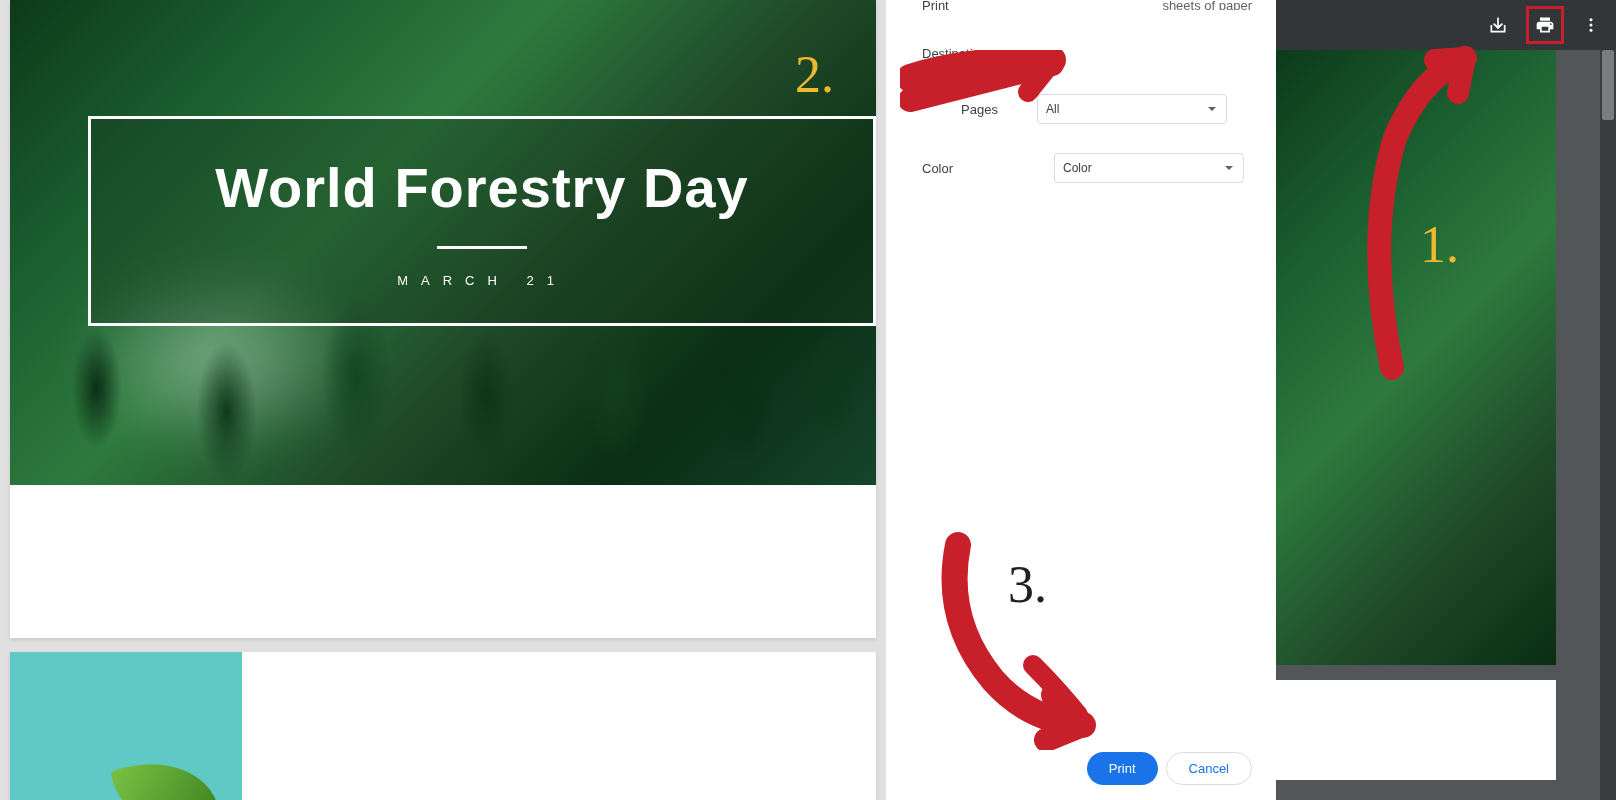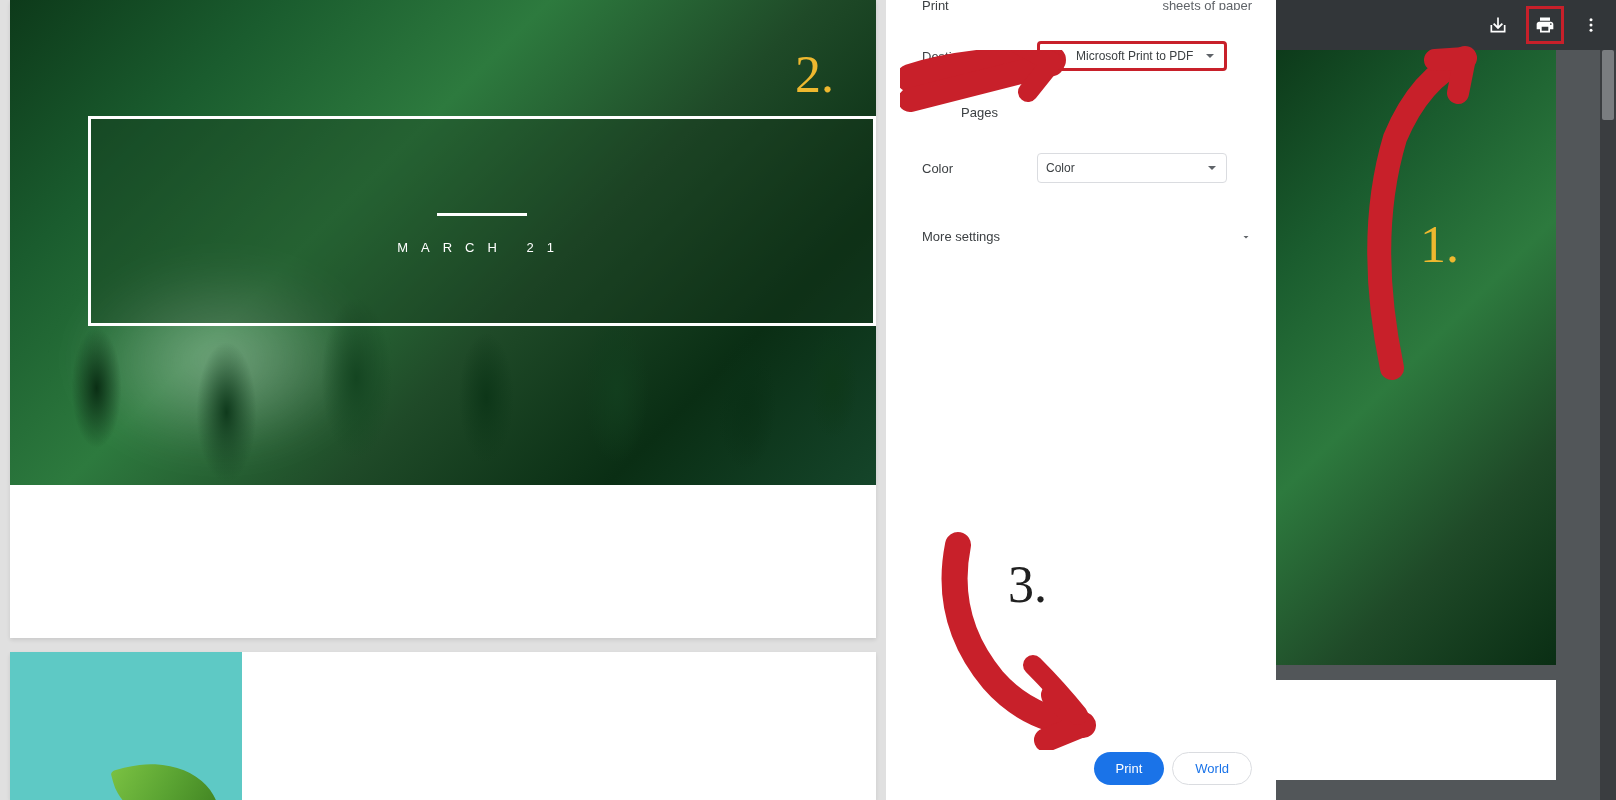--- a/index.html
+++ b/index.html
@@ -361,82 +361,74 @@
 
     .arrow-3-svg {
       position: absolute;
       left: 928px;
       top: 530px;
       pointer-events: none;
     }
 
     .row-dest { margin-top: 23px; }
     .row-pages { margin-top: 13px; text-align: center; }
-    .row-color { margin-top: 13px; }
+    .row-color { margin-top: 13px; gap: 17px; }
     .row-more { margin-top: 26px; }
   </style>
 </head>
 <body>
 
 <div class="preview-area">
   <div class="page-preview-1">
     <div class="forest-bg">
       <div class="forest-texture"></div>
       <div class="title-frame">
+        <div class="main-title">World Forestry Day</div>
         <div class="title-hr"></div>
         <div class="subtitle">MARCH 21</div>
       </div>
     </div>
   </div>
   <div class="page-preview-2">
     <div class="teal-block">
       <div class="leaf"></div>
     </div>
   </div>
 </div>
 
 <div class="print-panel">
   <div class="print-header">
     <span>Print</span>
     <span class="sheets-text">sheets of paper</span>
   </div>
 
   <div class="print-row row-dest">
     <span class="print-label">Destination</span>
-    <div class="print-select highlighted">
-      <svg class="printer-icon-inline" viewBox="0 0 24 24" fill="#5f6368">
-        <path d="M19 8H5c-1.66 0-3 1.34-3 3v6h4v4h12v-4h4v-6c0-1.66-1.34-3-3-3zm-3 11H8v-5h8v5zm3-7c-.55 0-1-.45-1-1s.45-1 1-1 1 .45 1 1-.45 1-1 1zm-1-9H6v4h12V3z"></path>
-      </svg>
-      <span>Microsoft Print to PDF</span>
-      <div class="select-arrow"></div>
-    </div>
   </div>
 
   <div class="print-row row-pages">
     <span class="print-label">Pages</span>
+    <div class="print-select">
+      <span>All</span>
+      <div class="select-arrow"></div>
+    </div>
   </div>
 
   <div class="print-row row-color">
     <span class="print-label">Color</span>
     <div class="print-select">
       <span>Color</span>
       <div class="select-arrow"></div>
     </div>
   </div>
 
-  <div class="more-settings-row row-more">
-    <span>More settings</span>
-    <svg class="chevron-down" viewBox="0 0 24 24" fill="#5f6368">
-      <path d="M7 10l5 5 5-5z"></path>
-    </svg>
-  </div>
 
   <div class="print-buttons">
     <button class="btn btn-primary">Print</button>
-    <button class="btn btn-secondary">World</button>
+    <button class="btn btn-secondary">Cancel</button>
   </div>
 </div>
 
 <div class="right-browser">
   <div class="browser-toolbar">
     <div class="browser-icon">
       <svg width="20" height="20" viewBox="0 0 24 24" fill="white">
         <path d="M19 12v7H5v-7H3v9h18v-9h-2zm-6-9h-2v10l-3.5-3.5L6 11l6 6 6-6-1.5-1.5L13 13V3z"></path>
       </svg>
     </div>

